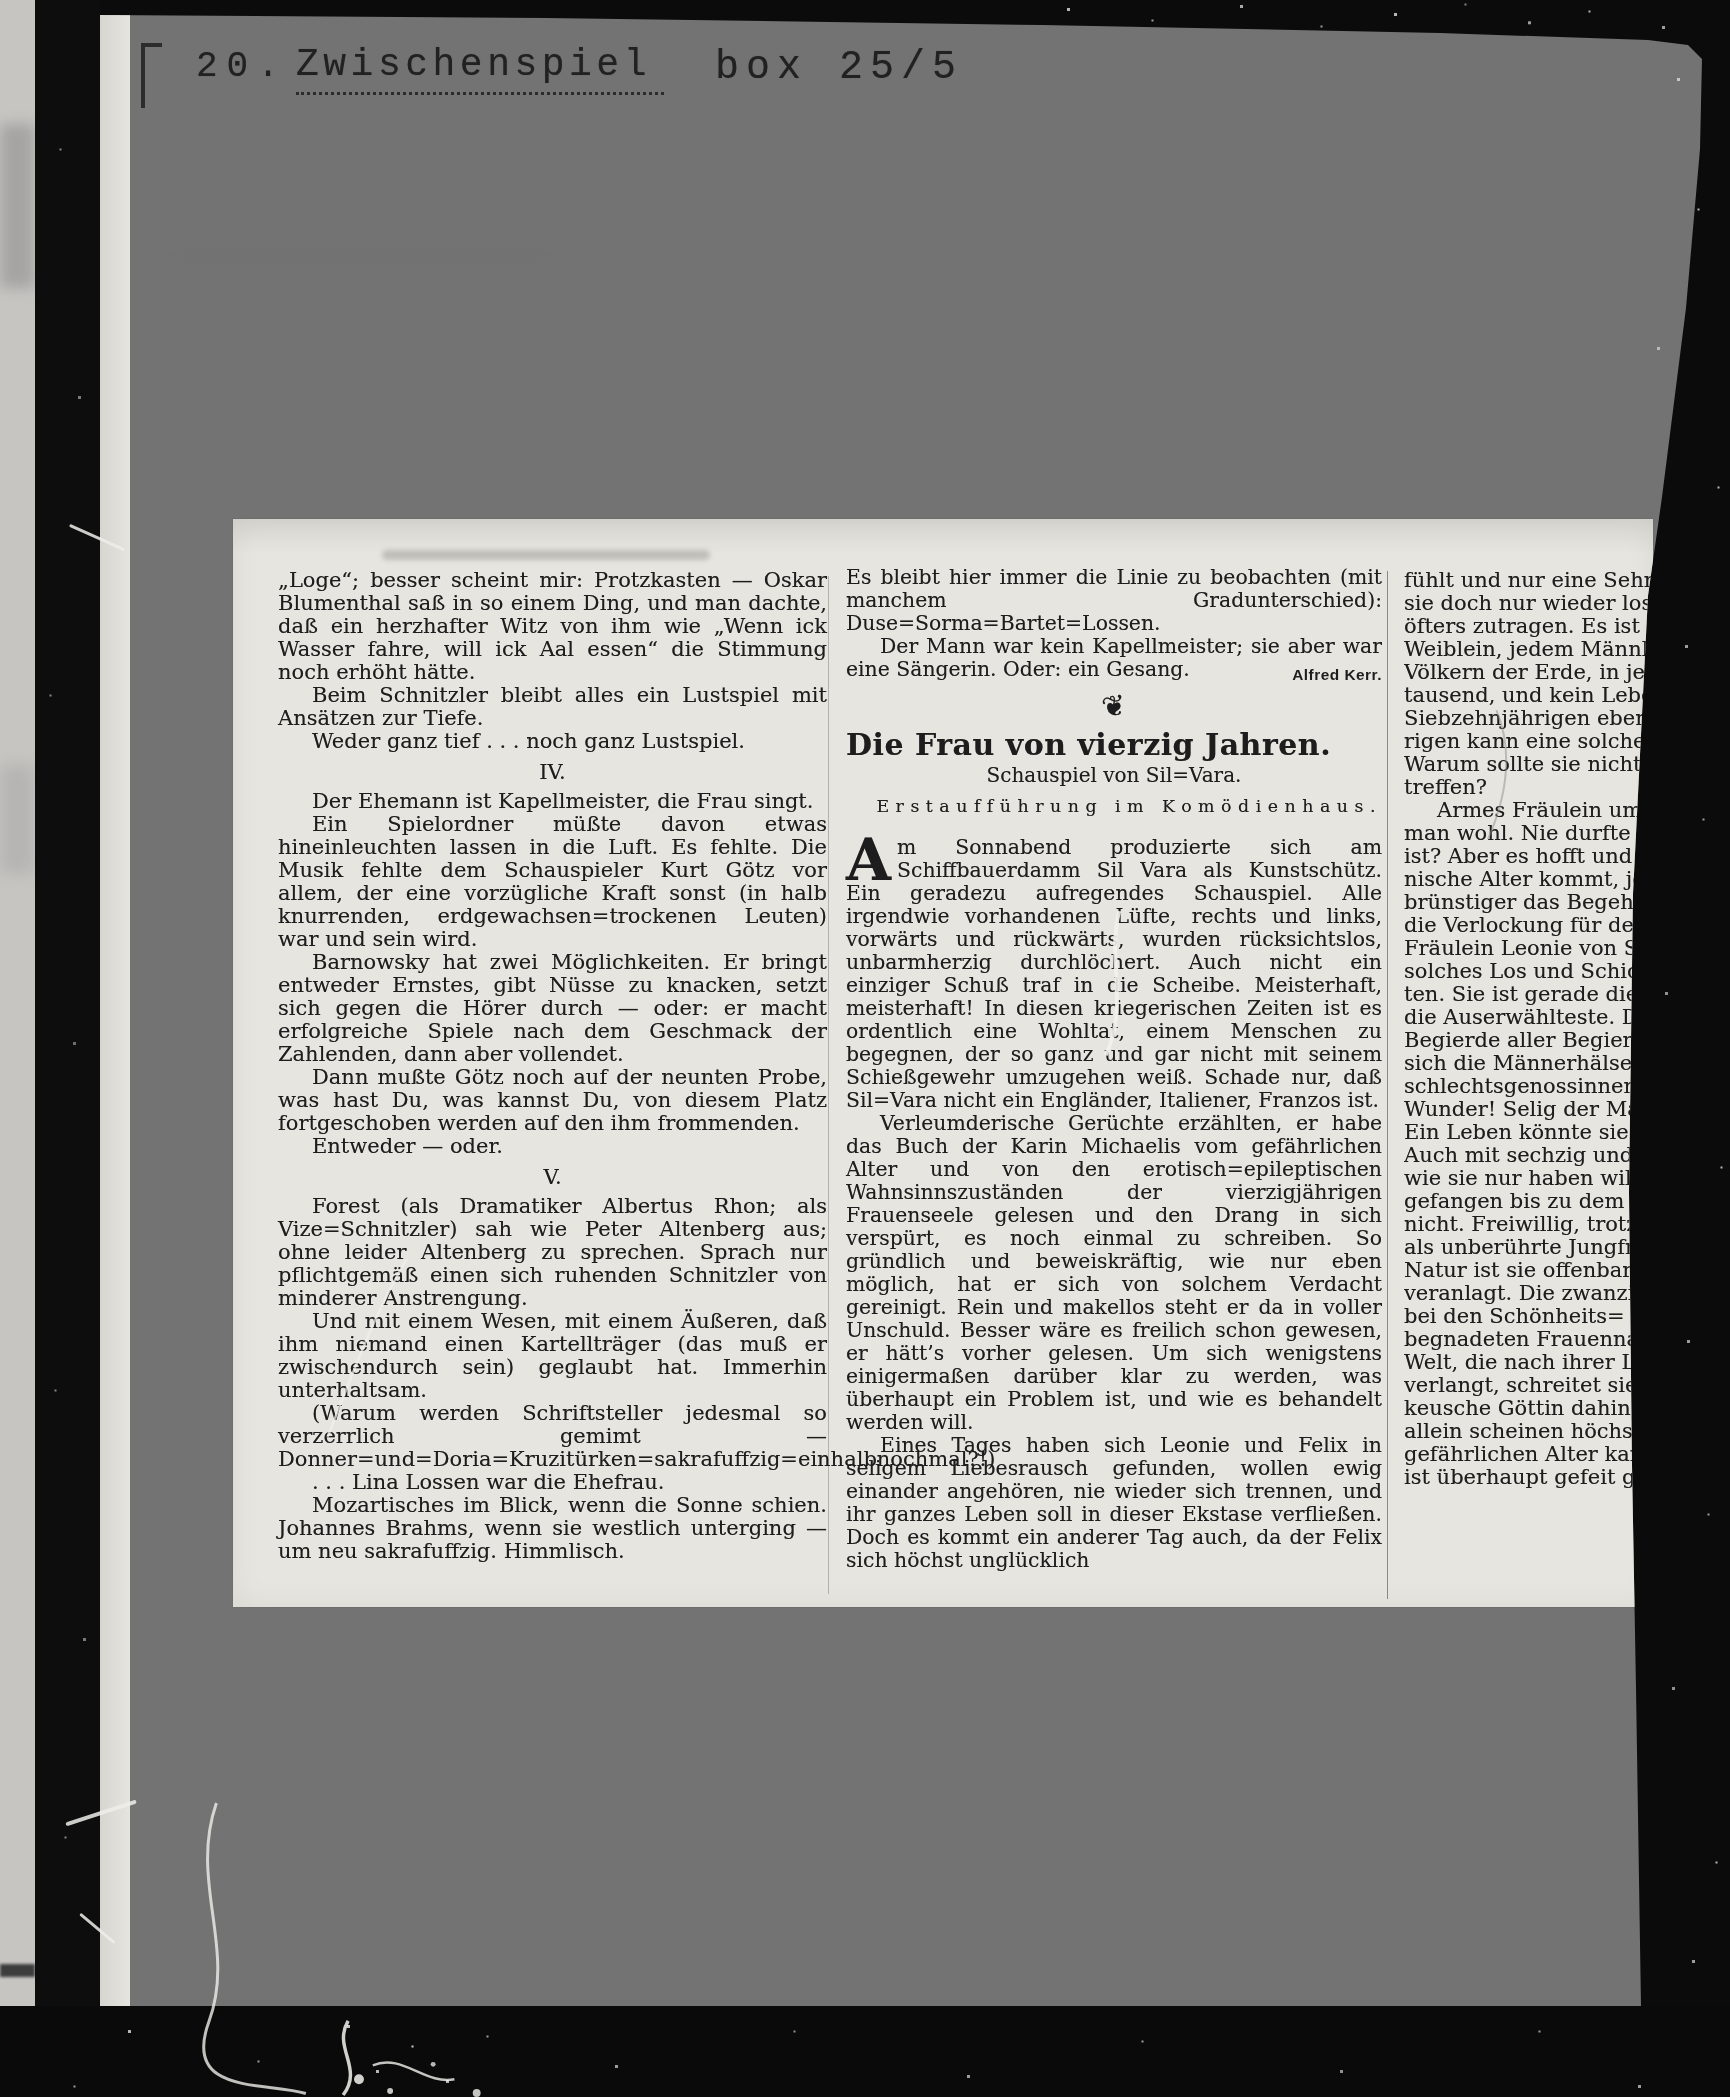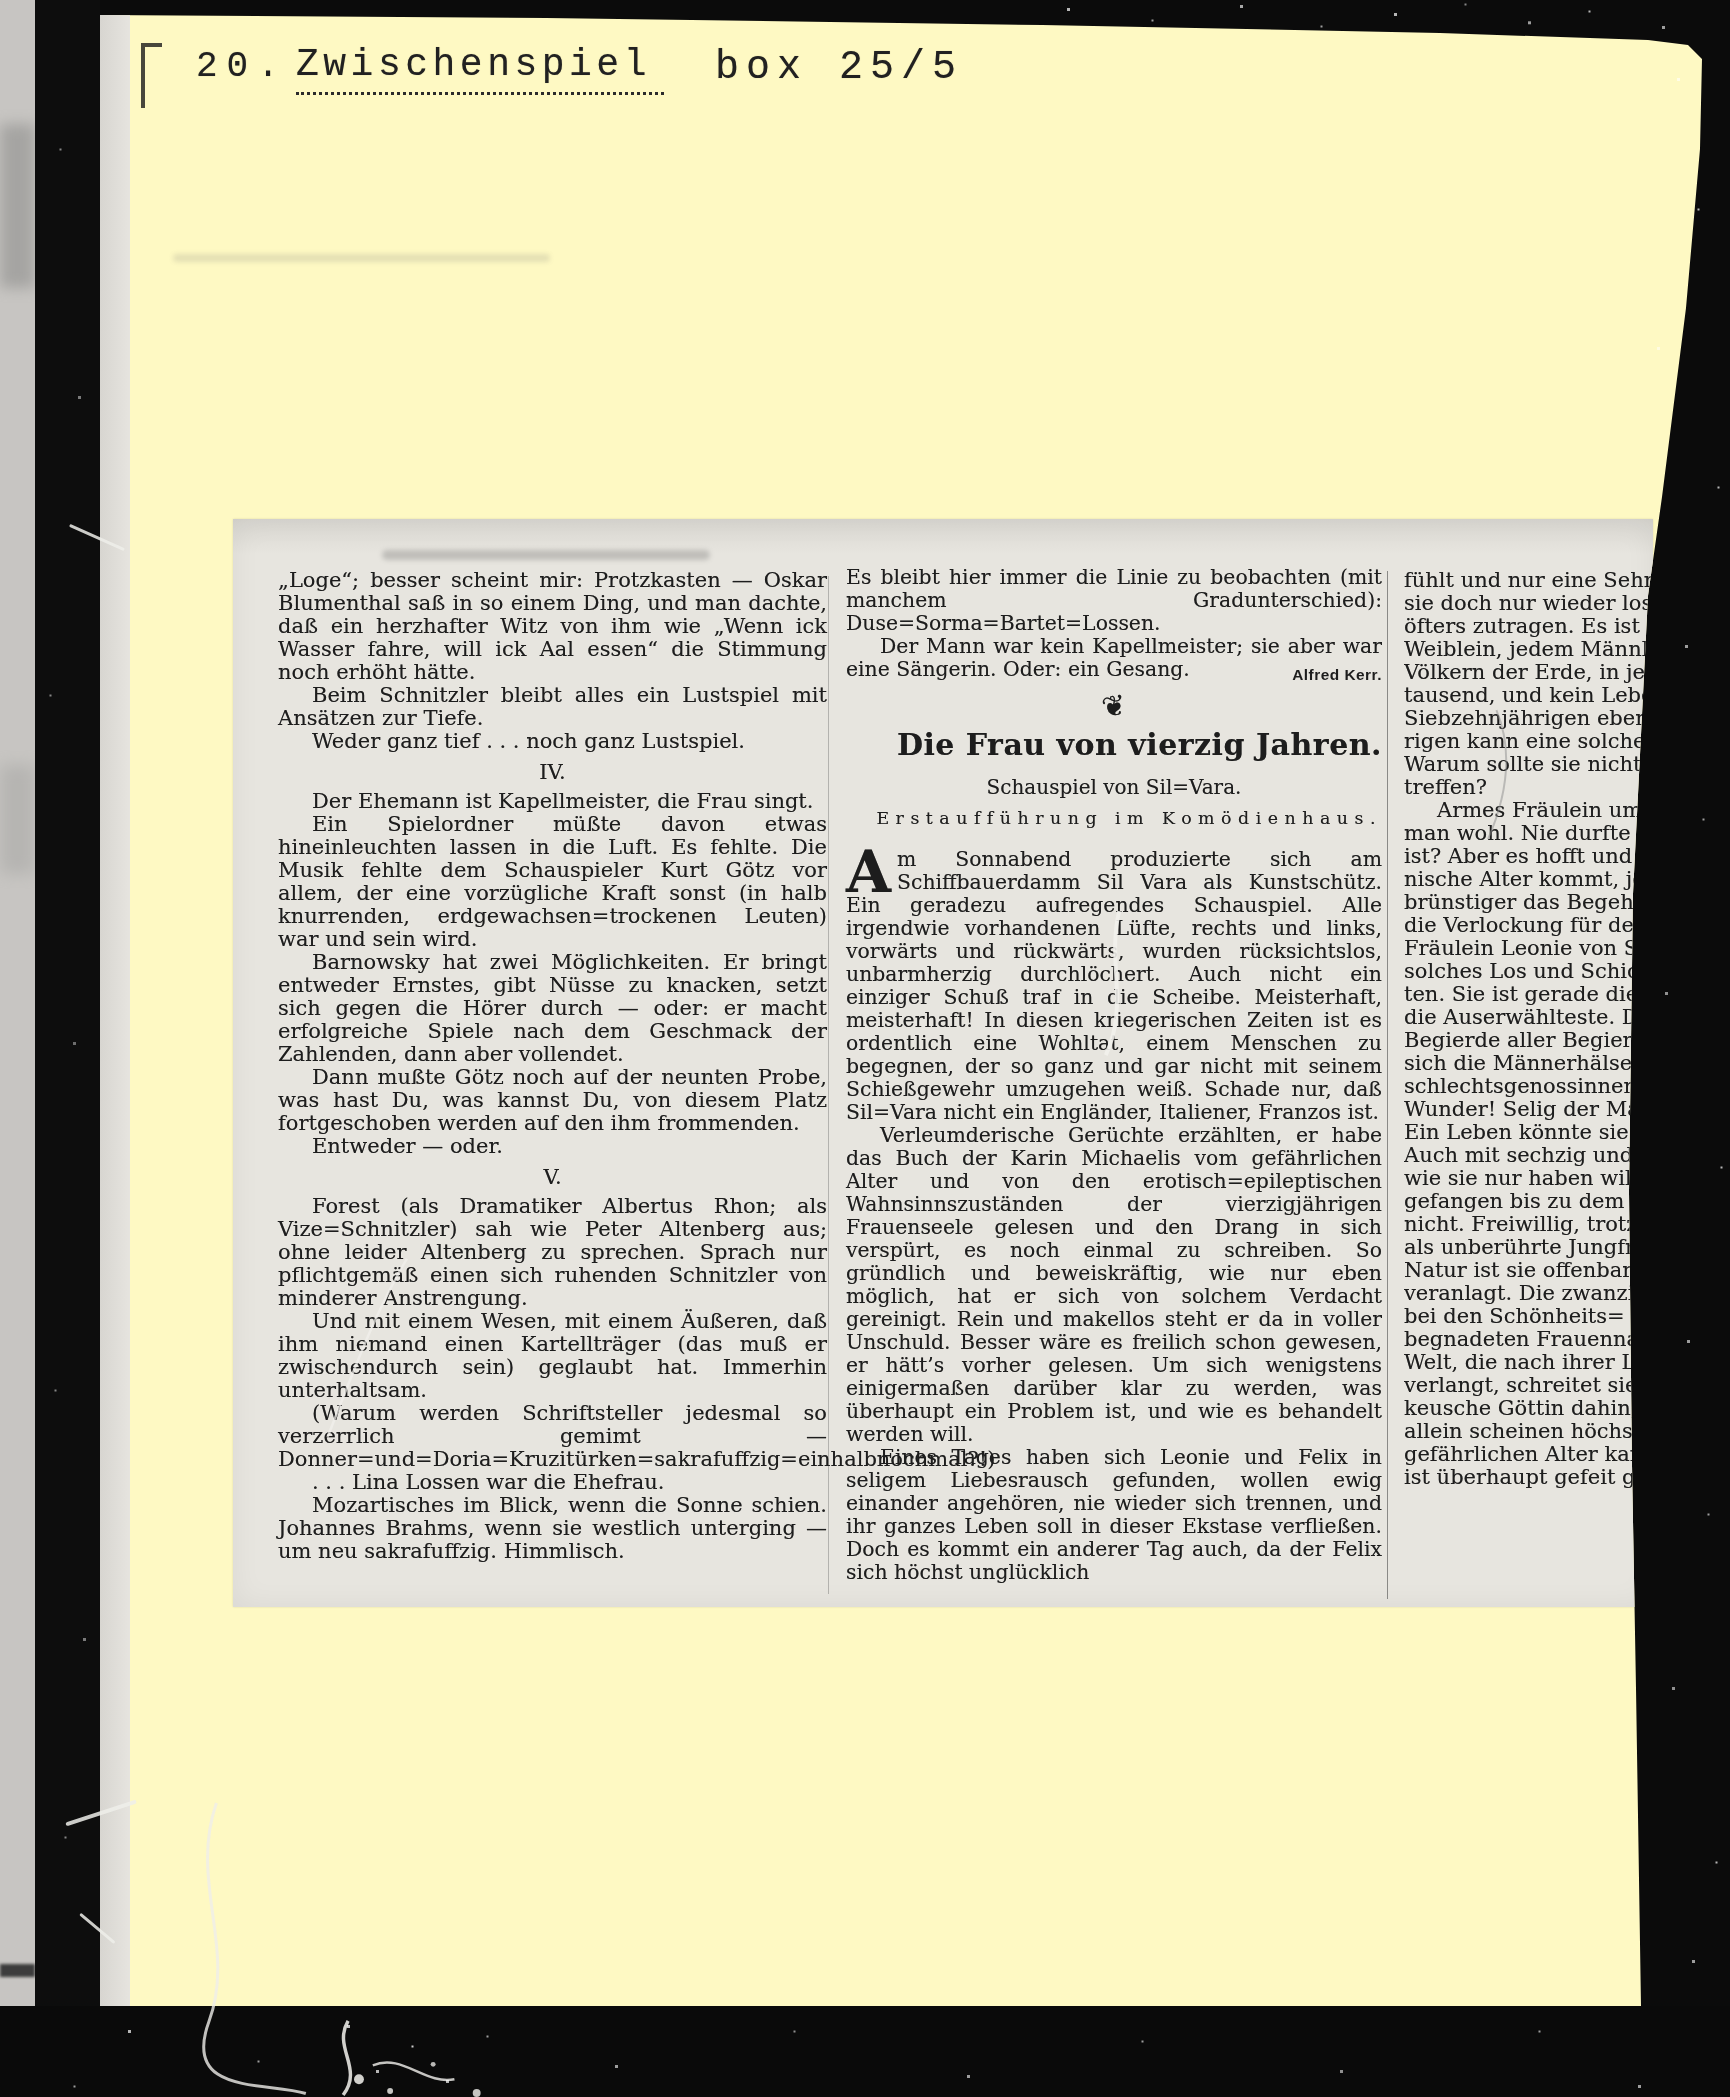--- a/index.html
+++ b/index.html
@@ -16,21 +16,21 @@
   .film-band{position:absolute;left:35px;top:0;width:65px;height:2006px;background:#0d0d0d;z-index:2;}
   .band-fiber{position:absolute;background:#efeeea;opacity:.85;border-radius:2px;}
   .bf1{left:32px;top:536px;width:60px;height:3px;transform:rotate(24deg);}
   .bf2{left:29px;top:1811px;width:74px;height:3.5px;transform:rotate(-18deg);}
   .bf3{left:40px;top:1927px;width:45px;height:2.5px;transform:rotate(40deg);}
   .bottom-band{position:absolute;left:0;top:2006px;width:1730px;height:91px;background:#0a0a0a;z-index:3;}
 
   
   .page{
     position:absolute;left:99px;top:0;width:1631px;height:2006px;
-    background:#fef9c3;z-index:1;
+    background:#737373;z-index:1;
     clip-path:polygon(0px 15px,447px 18px,943px 25px,1341px 33px,1549px 40px,1589px 45px,1603px 59px,1601px 149px,1587px 308px,1563px 497px,1549px 596px,1534px 894px,1530px 1192px,1533px 1465px,1537px 1688px,1542px 2006px,0px 2006px);
   }
   .page-edge{position:absolute;left:0;top:0;width:31px;height:100%;background:linear-gradient(90deg,#d7d5d0,#e6e4df);}
   .corner-bracket{position:absolute;left:42px;top:43px;width:17px;height:61px;border-left:4.5px solid #1b1b1b;border-top:4px solid #1b1b1b;opacity:.8;}
   .hdr{position:absolute;font-family:"Liberation Mono", monospace;color:#212121;text-shadow:0 0 1px rgba(0,0,0,.3);white-space:nowrap;}
   .hdr-number{left:97px;top:46px;font-size:36px;letter-spacing:9px;}
   .hdr-title{left:197px;top:43px;font-size:38px;letter-spacing:4.5px;border-bottom:3.5px dotted #2b2b2b;padding:0 13px 6px 0;}
   .hdr-box{left:616px;top:45px;font-size:40px;letter-spacing:7px;}
   .hdr-smear{position:absolute;left:74px;top:254px;width:377px;height:8px;background:#6f6f6f;opacity:.18;filter:blur(2.5px);border-radius:4px;}
 
@@ -51,21 +51,21 @@
   .rule2{left:1154px;top:52px;height:1028px;opacity:.5;}
 
   .lp{margin:0;text-indent:34px;}
   .lp.first{text-indent:0;}
   .lp.head{text-align:center;text-indent:0;margin:8px 0 6px;}
 
   .mp{margin:0;text-indent:34px;}
   .mp.first{text-indent:0;}
   .sig{float:right;font-family:"Liberation Sans", sans-serif;font-weight:bold;font-size:15.4px;letter-spacing:0.5px;padding-top:5px;text-shadow:none;}
   .ornament{text-align:center;font-size:29px;margin:14px 0 3px;transform:rotate(-10deg);}
-  .art-title{font-size:30px;font-weight:bold;text-align:right;margin:15px 0 20px;letter-spacing:0.5px;}
+  .art-title{font-size:30px;font-weight:bold;text-align:left;margin:15px 0 8px;letter-spacing:0.5px;}
   .art-sub{font-size:20px;text-align:center;margin:3px 0 8px;}
   .art-byline{font-size:17.4px;letter-spacing:6.5px;text-align:right;margin:4px 0 18px;}
   .dropcap{text-indent:0;}
   .dropcap::first-letter{float:left;font-size:58px;line-height:44px;font-weight:bold;padding:2px 6px 0 0;}
 
   .rline{white-space:nowrap;height:23px;}
   .rline.ind{padding-left:33px;}
 
   .artifact-svg{position:absolute;left:0;top:0;pointer-events:none;}
 

